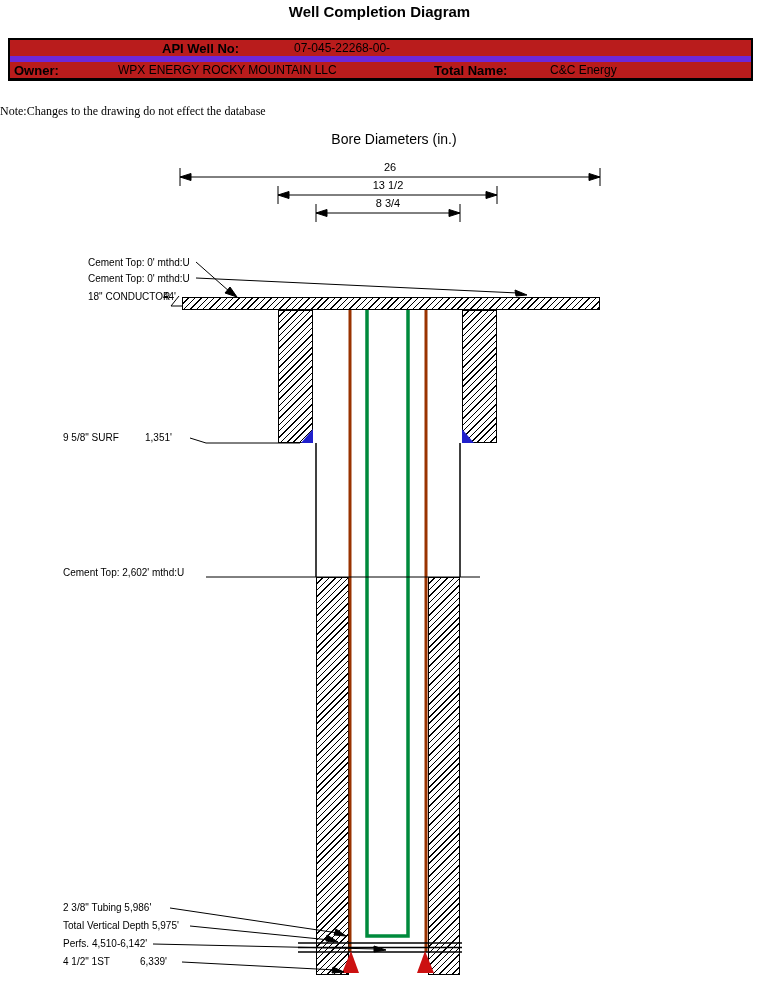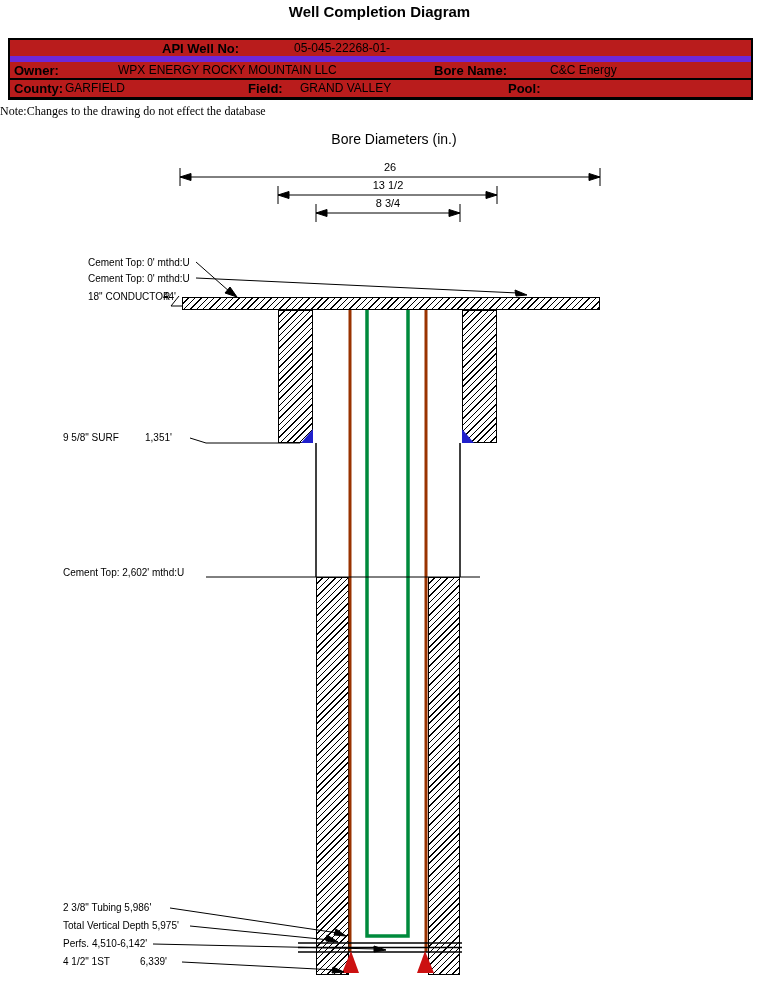--- a/index.html
+++ b/index.html
@@ -41,35 +41,27 @@
 </head>
 <body>
 
 <div class="page">
 
   <div class="title">Well Completion Diagram</div>
 
   <div class="hdr-table">
     <div class="hdr-row r1">
       <span class="cell lbl" style="left:152px">API Well No:</span>
-      <span class="cell" style="left:284px">05-045-22268-01-</span>
+      <span class="cell" style="left:284px">07-045-22268-00-</span>
     </div>
     <div class="hdr-row r2">
       <span class="cell lbl" style="left:4px">Owner:</span>
       <span class="cell ctr" style="left:108px;width:280px">WPX ENERGY ROCKY MOUNTAIN LLC</span>
-      <span class="cell lbl" style="left:424px">Bore Name:</span>
+      <span class="cell lbl" style="left:424px">Total Name:</span>
       <span class="cell" style="left:540px">C&amp;C Energy</span>
-    </div>
-    <div class="hdr-row r3">
-      <span class="cell lbl" style="left:4px">County:</span>
-      <span class="cell ctr" style="left:55px;width:210px">GARFIELD</span>
-      <span class="cell lbl" style="left:238px">Field:</span>
-      <span class="cell ctr" style="left:290px;width:200px">GRAND VALLEY</span>
-      <span class="cell lbl" style="left:498px">Pool:</span>
-      <span class="cell" style="left:560px"></span>
     </div>
   </div>
 
   <div class="note">Note:Changes to the drawing do not effect the database</div>
 
   <div class="bore-title">Bore Diameters (in.)</div>
 
   <div class="hatch" style="left:182px;top:297px;width:418px;height:13px"></div>
   <div class="hatch" style="left:278px;top:310px;width:35px;height:133px"></div>
   <div class="hatch" style="left:462px;top:310px;width:35px;height:133px"></div>

